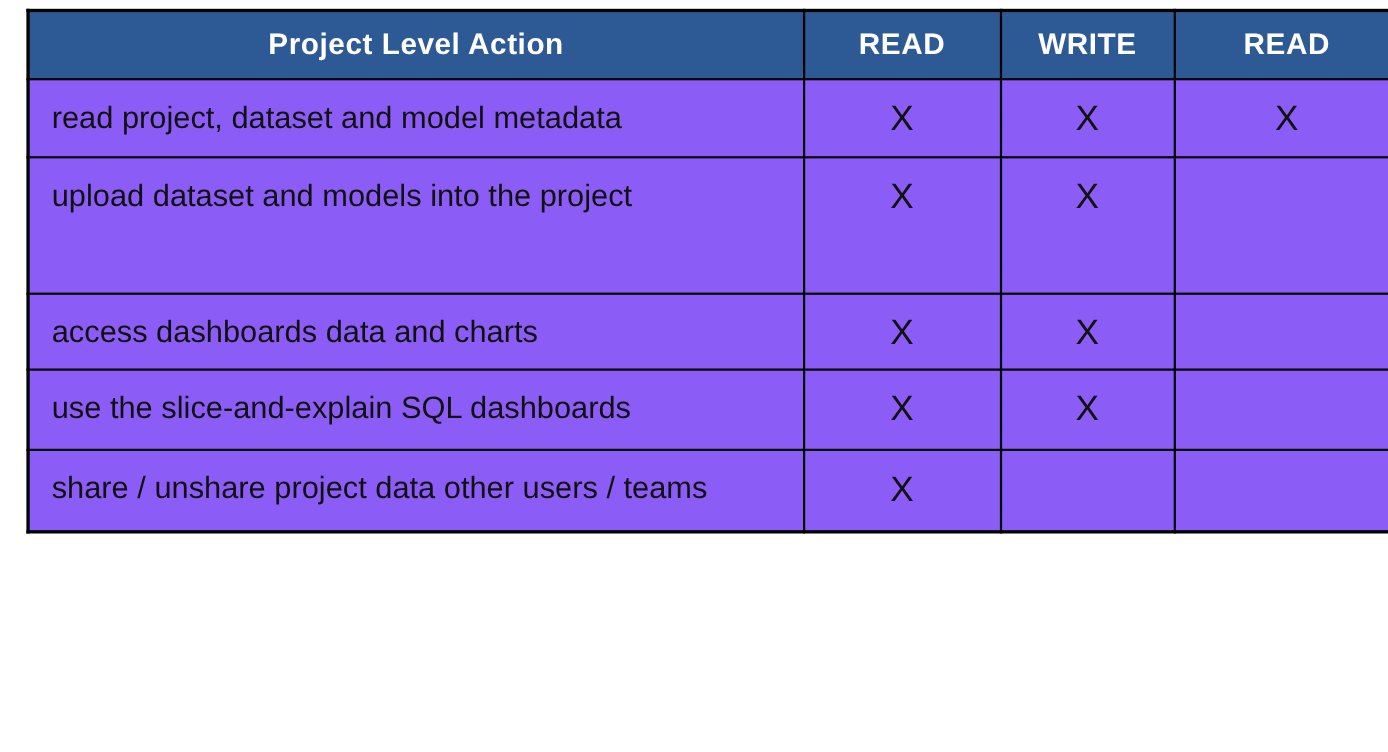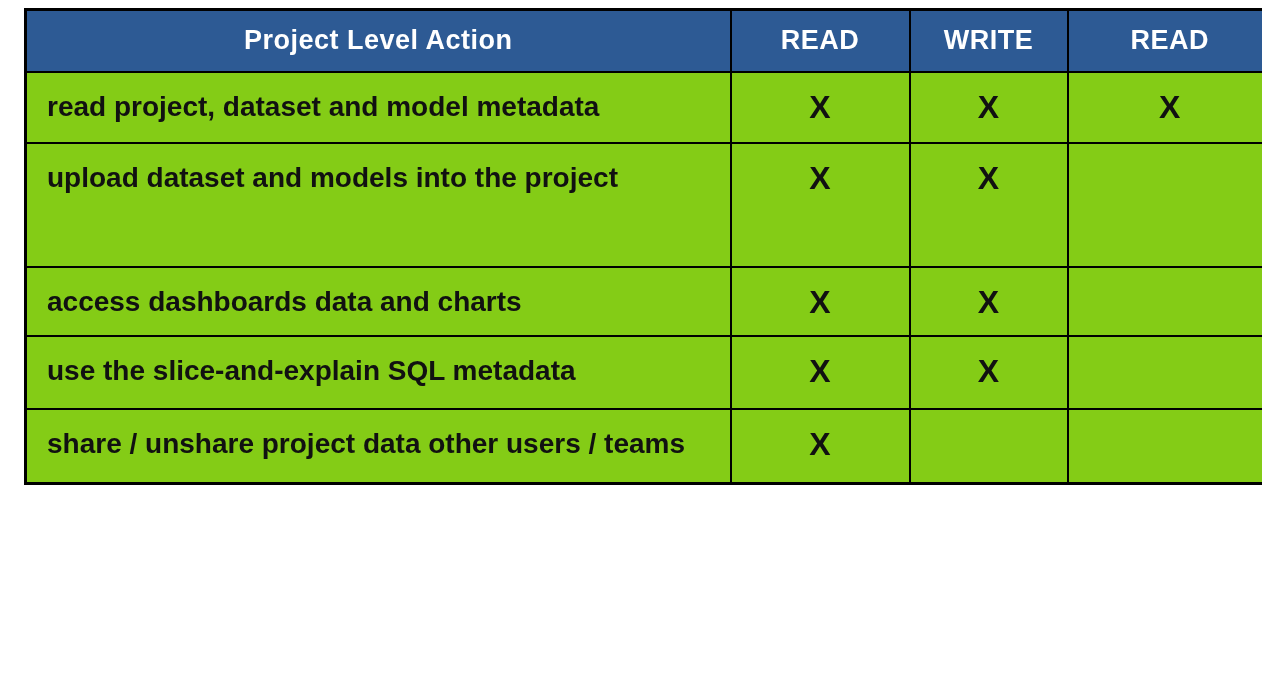--- a/index.html
+++ b/index.html
@@ -33,22 +33,21 @@
     font-weight:bold;
     font-size:27px;
     letter-spacing:0.5px;
     height:62px;
     text-align:center;
     vertical-align:middle;
   }
   .perm-table tbody td{
     color:var(--body-text);
     vertical-align:top;
-    background:#84cc16;
-    font-weight:bold;
+    background:#8b5cf6;
   }
   td.action-cell{
     font-size:28px;
     line-height:43px;
     padding:12px 14px 12px 20px;
   }
   td.mark-cell{
     text-align:center;
     font-size:32px;
     line-height:32px;
@@ -94,21 +93,21 @@
         <td class="mark-cell">X</td>
         <td class="mark-cell"></td>
       </tr>
       <tr>
         <td class="action-cell">access dashboards data and charts</td>
         <td class="mark-cell">X</td>
         <td class="mark-cell">X</td>
         <td class="mark-cell"></td>
       </tr>
       <tr>
-        <td class="action-cell">use the slice-and-explain SQL metadata</td>
+        <td class="action-cell">use the slice-and-explain SQL dashboards</td>
         <td class="mark-cell">X</td>
         <td class="mark-cell">X</td>
         <td class="mark-cell"></td>
       </tr>
       <tr>
         <td class="action-cell">share / unshare project data other users / teams</td>
         <td class="mark-cell">X</td>
         <td class="mark-cell"></td>
         <td class="mark-cell"></td>
       </tr>

